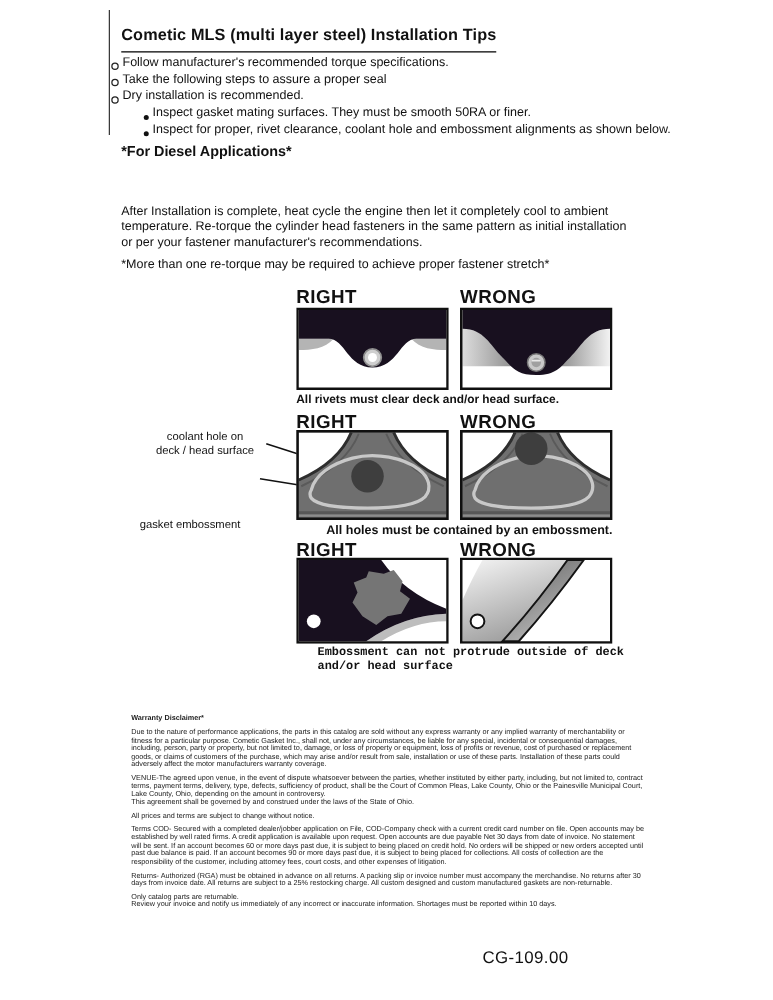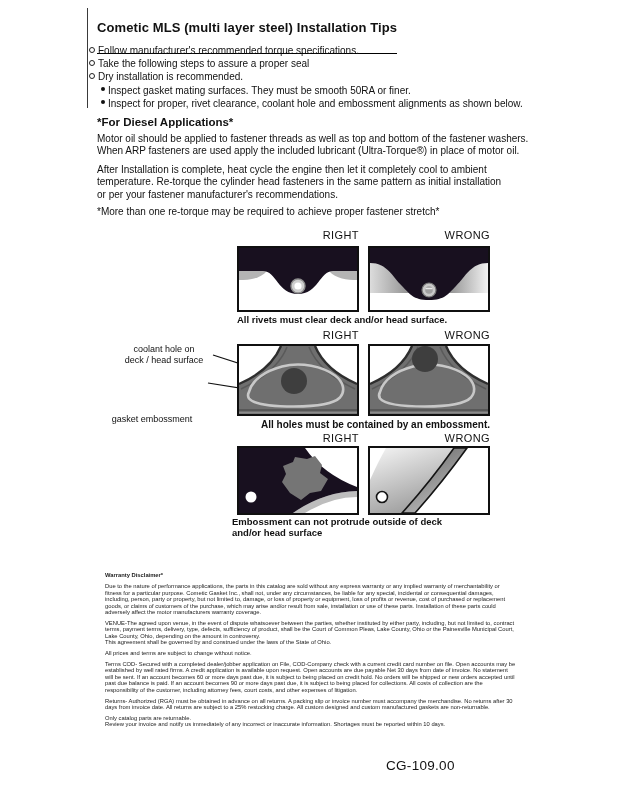--- a/index.html
+++ b/index.html
@@ -4,36 +4,36 @@
 <style>
   html,body{margin:0;padding:0;background:#ffffff;}
   .page{
     position:relative;width:618px;height:800px;background:#ffffff;overflow:hidden;
     font-family:"Liberation Sans", sans-serif;color:#111;
   }
   .abs{position:absolute;}
   .edge-line{left:87px;top:8px;width:1px;height:100px;background:#3a3a3a;}
   .title{
     left:97px;top:20px;font-size:13px;font-weight:bold;
-    border-bottom:1.5px solid #000;padding-bottom:18px;letter-spacing:.1px;
+    border-bottom:1.5px solid #000;padding-bottom:6px;letter-spacing:.1px;
   }
   .tips{left:89px;top:44px;font-size:10px;line-height:13.2px;}
-  .tip-row{display:flex;align-items:center;}
+  .tip-row{display:flex;align-items:flex-end;}
   .obullet{
     display:inline-block;width:4px;height:4px;border:1px solid #222;border-radius:50%;
     margin-right:3px;flex:0 0 auto;position:relative;top:-1px;
   }
-  .sub{padding-left:12px;}
+  .sub{padding-left:26px;}
   .fbullet{
     display:inline-block;width:4px;height:4px;background:#111;border-radius:50%;
     margin-right:3px;flex:0 0 auto;position:relative;top:-1px;
   }
   .h2{font-size:11.5px;font-weight:bold;}
   .body-par{font-size:10px;line-height:12.4px;white-space:pre-line;width:440px;}
-  .dg-label{font-size:11px;letter-spacing:.4px;text-align:right;width:122px;}
+  .dg-label{font-size:15px;letter-spacing:.4px;text-align:left;width:122px;font-weight:bold;}
   .dg-box{width:122px;}
   .dg-box svg{display:block;width:122px;}
   .caption{font-size:9.5px;font-weight:bold;}
   .caption.pre{white-space:pre-line;line-height:11px;}
   .cap-center{width:253px;text-align:right;font-size:10px;font-weight:bold;}
   .callout{font-size:9px;line-height:10.5px;text-align:center;}
   .legal{left:105px;top:572px;width:412px;font-size:5.8px;line-height:6.4px;color:#222;}
   .legal .lg-h{font-weight:bold;margin-bottom:5px;}
   .legal p{margin:0 0 4.5px 0;white-space:pre-line;}
   .pageno{left:386px;top:758px;font-size:13.5px;letter-spacing:.3px;}
@@ -64,22 +64,20 @@
       <span class="fbullet"></span>
       <span>Inspect gasket mating surfaces.  They must be smooth 50RA or finer.</span>
     </div>
     <div class="tip-row sub">
       <span class="fbullet"></span>
       <span>Inspect for proper, rivet clearance, coolant hole and embossment alignments as shown below.</span>
     </div>
   </div>
 
   <div class="abs h2" style="left:97px;top:116px;text-align:right;">*For Diesel Applications*</div>
-  <div class="abs body-par" style="left:97px;top:133px;">Motor oil should be applied to fastener threads as well as top and bottom of the fastener washers.
-When ARP fasteners are used apply the included lubricant (Ultra-Torque®) in place of motor oil.</div>
   <div class="abs body-par" style="left:97px;top:206px;">*More than one re-torque may be required to achieve proper fastener stretch*</div>
   <div class="abs body-par" style="left:97px;top:164px;">After Installation is complete, heat cycle the engine then let it completely cool to ambient
 temperature. Re-torque the cylinder head fasteners in the same pattern as initial installation
 or per your fastener manufacturer's recommendations.</div>
 
   <div class="abs dg-label" style="left:237px;top:229px;">RIGHT</div>
   <div class="abs dg-label" style="left:368px;top:229px;">WRONG</div>
 
   <div class="abs dg-box" style="left:237px;top:246px;">
     <svg viewBox="0 0 122 66">
@@ -195,21 +193,21 @@
         </linearGradient>
       </defs>
       <rect width="122" height="69" fill="#ffffff"></rect>
       <path d="M18,2 H86 Q62,36 34,67 L2,67 V34 Q10,16 18,2 Z" fill="url(#sg)"></path>
       <path d="M86,2 Q62,36 34,67 L47,67 Q73,38 99,2 Z" fill="url(#st)" stroke="#141414" stroke-width="1.6"></path>
       <circle cx="14" cy="51" r="5.5" fill="#ffffff" stroke="#141414" stroke-width="1.6"></circle>
       <rect x="1" y="1" width="120" height="67" fill="none" stroke="#101010" stroke-width="2"></rect>
     </svg>
   </div>
 
-  <div class="abs caption pre" style="left:232px;top:516px;">Embossment can not protrude outside of deck
+  <div class="abs caption pre" style="left:254px;top:516px;font-family:Liberation Mono, monospace;">Embossment can not protrude outside of deck
 and/or head surface</div>
 
   <div class="abs legal">
     <div class="lg-h">Warranty Disclaimer*</div>
     <p>Due to the nature of performance applications, the parts in this catalog are sold without any express warranty or any implied warranty of merchantability or fitness for a particular purpose.  Cometic Gasket Inc., shall not, under any circumstances, be liable for any special, incidental or consequential damages, including, person, party or property, but not limited to, damage, or loss of property or equipment, loss of profits or revenue, cost of purchased or replacement goods, or claims of customers of the purchase, which may arise and/or result from sale, installation or use of these parts.  Installation of these parts could adversely affect the motor manufacturers warranty coverage.</p>
     <p>VENUE-The agreed upon venue, in the event of dispute whatsoever between the parties, whether instituted by either party, including, but not limited to, contract terms, payment terms, delivery, type, defects, sufficiency of product, shall be the Court of Common Pleas, Lake County, Ohio or the Painesville Municipal Court, Lake County, Ohio, depending on the amount in controversy.
 This agreement shall be governed by and construed under the laws of the State of Ohio.</p>
     <p>All prices and terms are subject to change without notice.</p>
     <p>Terms COD- Secured with a completed dealer/jobber application on File, COD-Company check with a current credit card number on file.  Open accounts may be established by well rated firms.  A credit application is available upon request.  Open accounts are due payable Net 30 days from date of invoice.  No statement will be sent.  If an account becomes 60 or more days past due, it is subject to being placed on credit hold.  No orders will be shipped or new orders accepted until past due balance is paid.  If an account becomes 90 or more days past due, it is subject to being placed for collections.  All costs of collection are the responsibility of the customer, including attorney fees, court costs, and other expenses of litigation.</p>
     <p>Returns- Authorized (RGA) must be obtained in advance on all returns.  A packing slip or invoice number must accompany the merchandise.  No returns after 30 days from invoice date.  All returns are subject to a 25% restocking charge.  All custom designed and custom manufactured gaskets are non-returnable.</p>

